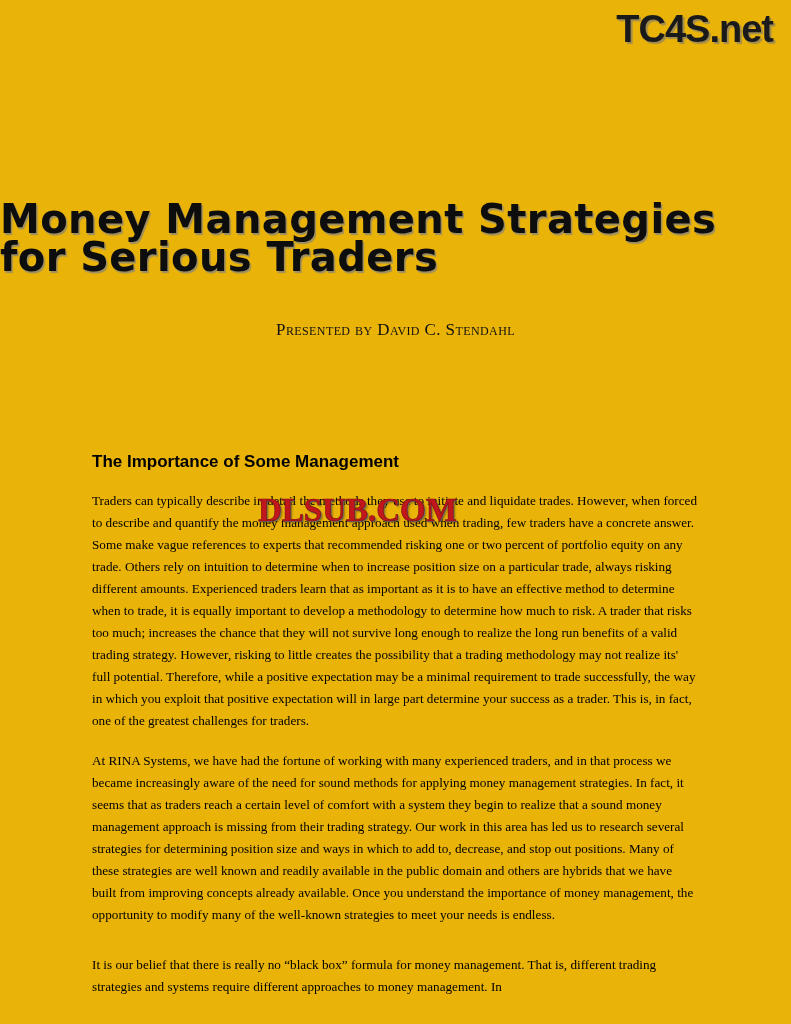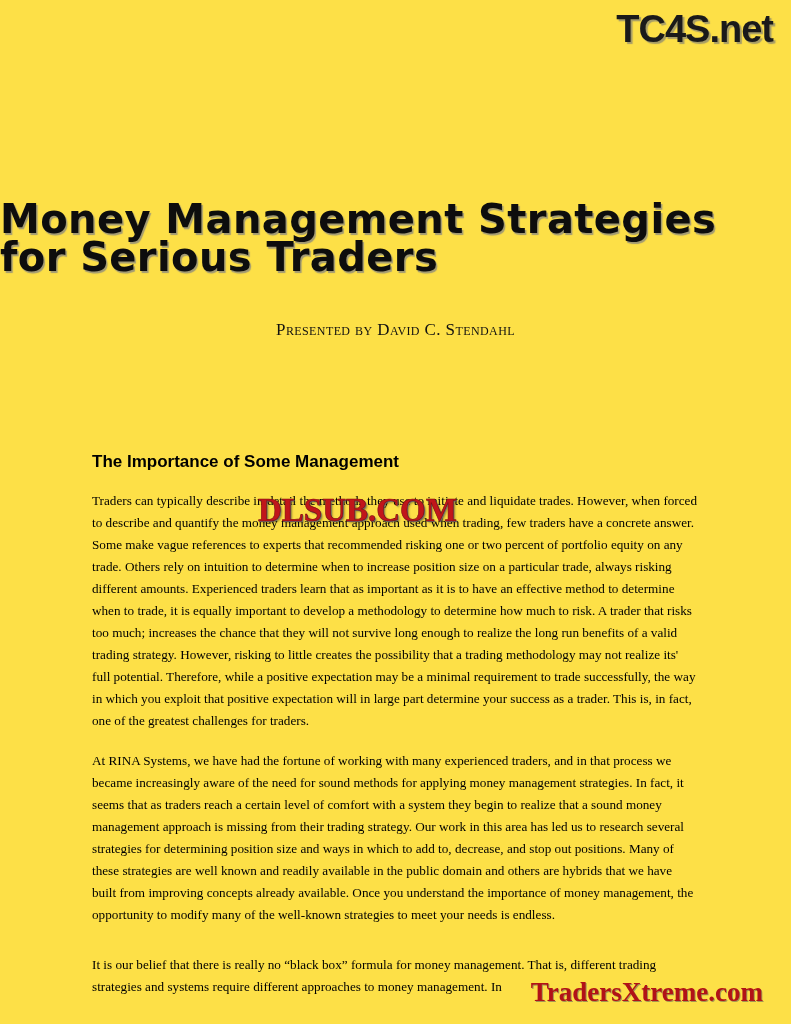--- a/index.html
+++ b/index.html
@@ -8,21 +8,21 @@
     background: #ffffff;
   }
   body {
     font-family: "Liberation Sans", sans-serif;
     color: #000000;
   }
   .page {
     position: relative;
     width: 791px;
     height: 1024px;
-    background: #fde047;
+    background: #eab308;
     overflow: hidden;
   }
 
   
   .wm-top {
     position: absolute;
     top: 8px;
     right: 18px;
     font-family: "Liberation Sans", sans-serif;
     font-weight: bold;
@@ -130,15 +130,14 @@
 
   <div class="body-area">
     <h2 class="section-heading">The Importance of Some Management</h2>
     <p class="para">Traders can typically describe in detail the methods they use to initiate and liquidate trades.  However, when forced to describe and quantify the money management approach used when trading, few traders have a concrete answer.  Some make vague references to experts that recommended risking one or two percent of portfolio equity on any trade.  Others rely on intuition to determine when to increase position size on a particular trade, always risking different amounts.  Experienced traders learn that as important as it is to have an effective method to determine when to trade, it is equally important to develop a methodology to determine how much to risk.  A trader that risks too much; increases the chance that they will not survive long enough to realize the long run benefits of a valid trading strategy.  However, risking to little creates the possibility that a trading methodology may not realize its' full potential.  Therefore, while a positive expectation may be a minimal requirement to trade successfully, the way in which you exploit that positive expectation will in large part determine your success as a trader. This is, in fact, one of the greatest challenges for traders.</p>
     <p class="para">At RINA Systems, we have had the fortune of working with many experienced traders, and in that process we became increasingly aware of the need for sound methods for applying money management strategies. In fact, it seems that as traders reach a certain level of comfort with a system they begin to realize that a sound money management approach is missing from their trading strategy. Our work in this area has led us to research several strategies for determining position size and ways in which to add to, decrease, and stop out positions.  Many of these strategies are well known and readily available in the public domain and others are hybrids that we have built from improving concepts already available.  Once you understand the importance of money management, the opportunity to modify many of the well-known strategies to meet your needs is endless.</p>
     <p class="para">It is our belief that there is really no “black box” formula for money management.  That is, different trading strategies and systems require different approaches to money management.  In</p>
   </div>
 
   <div class="wm-mid">DLSUB.COM</div>
 
-  <div class="wm-bottom">TradersXtreme.com</div>
 
 </div>
 
 </body></html>

